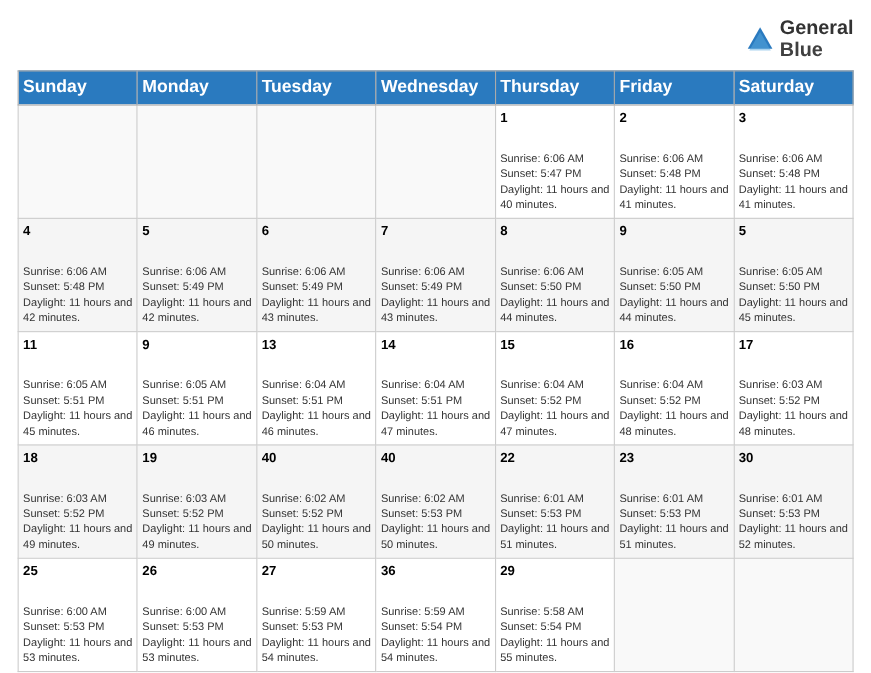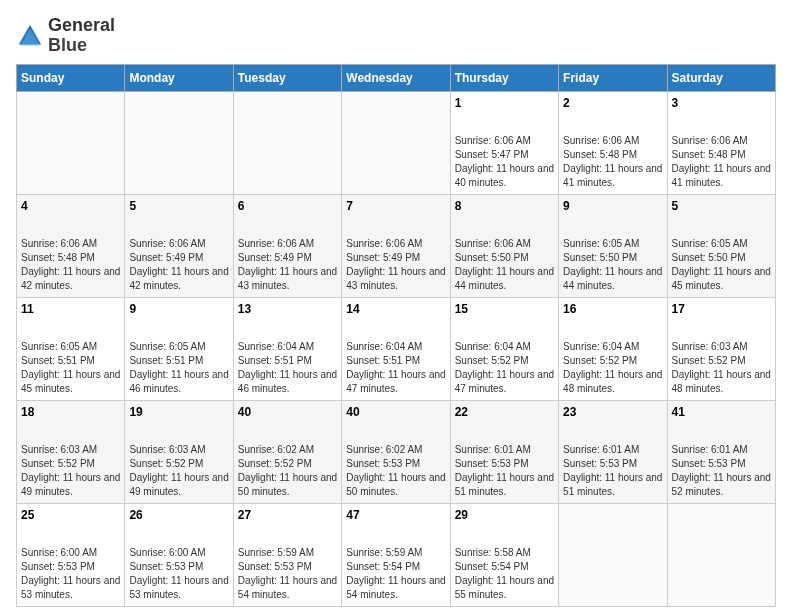--- a/index.html
+++ b/index.html
@@ -8,21 +8,20 @@
       background: #fff;
       width: 792px;
       min-height: 612px;
       padding: 16px;
     }
     .header {
       display: flex;
       justify-content: flex-end;
       align-items: flex-start;
       margin-bottom: 8px;
-      flex-direction: column;
     }
     .logo {
       display: flex;
       align-items: center;
       gap: 4px;
     }
     .logo-text {
       font-size: 18px;
       font-weight: bold;
       line-height: 1.1;
@@ -48,21 +47,21 @@
     table {
       width: 100%;
       border-collapse: collapse;
       font-size: 11px;
     }
     thead tr th {
       background-color: #2a7abf;
       color: #fff;
       padding: 6px 4px;
       text-align: left;
-      font-size: 12px;
+      font-size: 16px;
       border: 1px solid #aaa;
     }
     tbody tr td {
       border: 1px solid #ccc;
       padding: 4px;
       vertical-align: top;
       width: 14.28%;
       height: 80px;
       background: #fff;
     }
@@ -256,21 +255,21 @@
 Sunset: 5:53 PM
 Daylight: 11 hours and 51 minutes.</div>
         </td>
         <td>
           <div class="day-num">23</div>
           <div class="day-info" style="white-space: pre-line;">Sunrise: 6:01 AM
 Sunset: 5:53 PM
 Daylight: 11 hours and 51 minutes.</div>
         </td>
         <td>
-          <div class="day-num">41</div>
+          <div class="day-num">30</div>
           <div class="day-info" style="white-space: pre-line;">Sunrise: 6:01 AM
 Sunset: 5:53 PM
 Daylight: 11 hours and 52 minutes.</div>
         </td>
       </tr>
       <tr>
         <td>
           <div class="day-num">25</div>
           <div class="day-info" style="white-space: pre-line;">Sunrise: 6:00 AM
 Sunset: 5:53 PM
@@ -282,21 +281,21 @@
 Sunset: 5:53 PM
 Daylight: 11 hours and 53 minutes.</div>
         </td>
         <td>
           <div class="day-num">27</div>
           <div class="day-info" style="white-space: pre-line;">Sunrise: 5:59 AM
 Sunset: 5:53 PM
 Daylight: 11 hours and 54 minutes.</div>
         </td>
         <td>
-          <div class="day-num">47</div>
+          <div class="day-num">36</div>
           <div class="day-info" style="white-space: pre-line;">Sunrise: 5:59 AM
 Sunset: 5:54 PM
 Daylight: 11 hours and 54 minutes.</div>
         </td>
         <td>
           <div class="day-num">29</div>
           <div class="day-info" style="white-space: pre-line;">Sunrise: 5:58 AM
 Sunset: 5:54 PM
 Daylight: 11 hours and 55 minutes.</div>
         </td>

